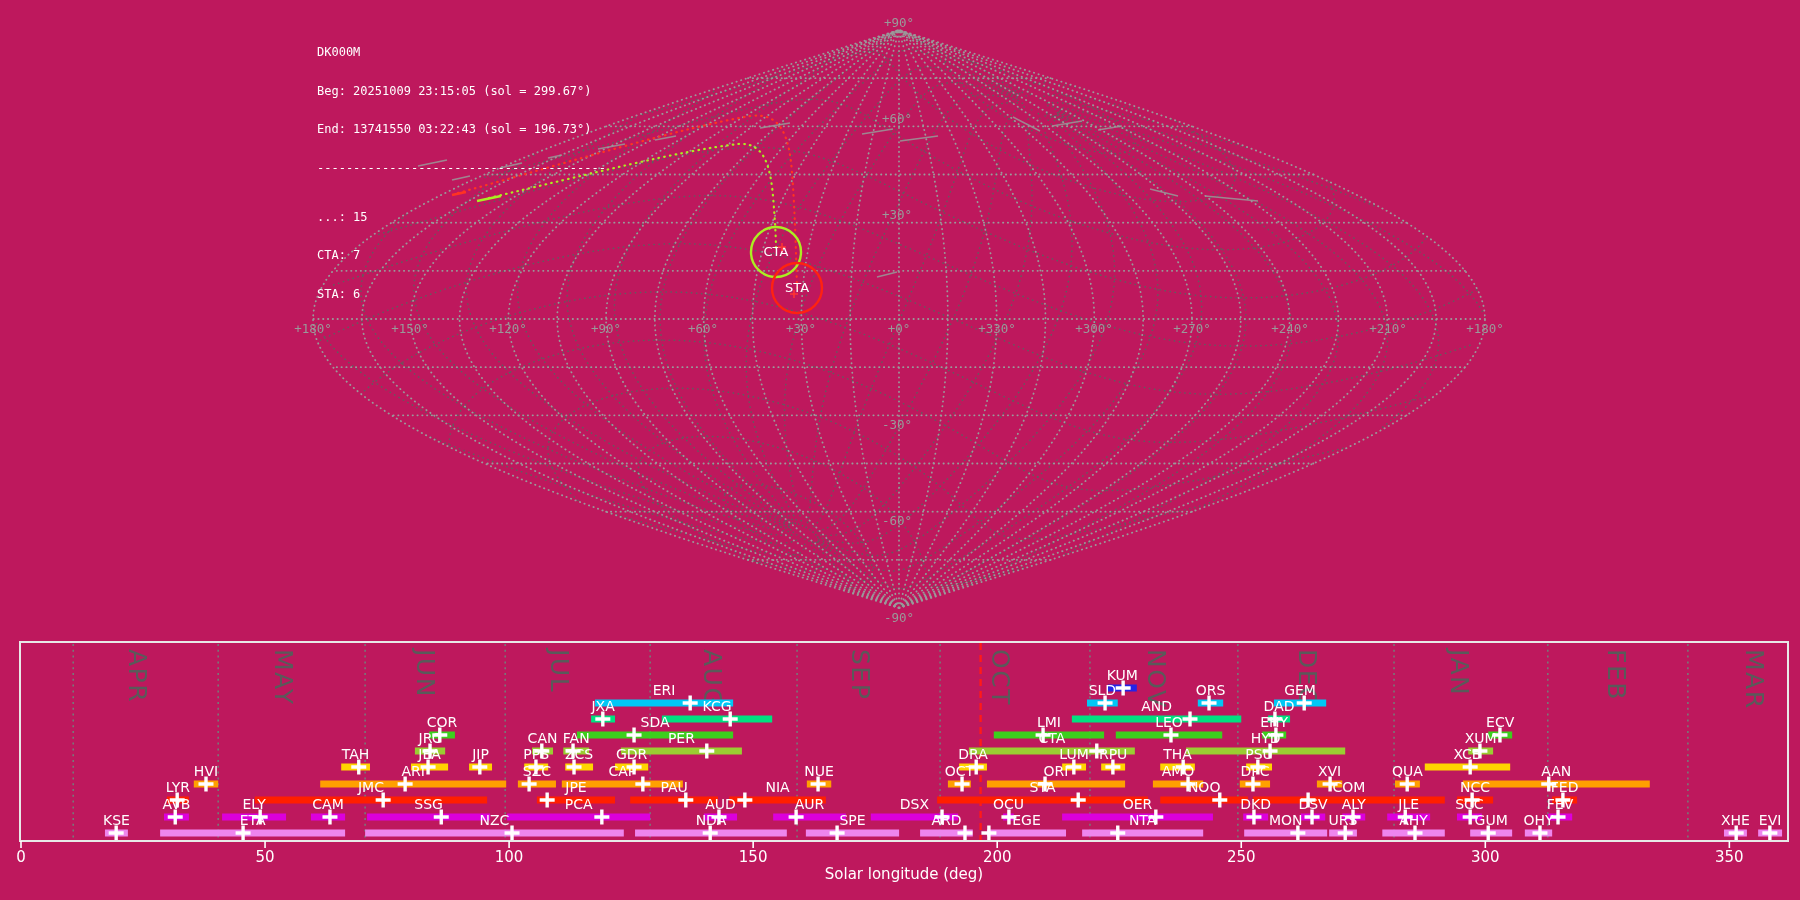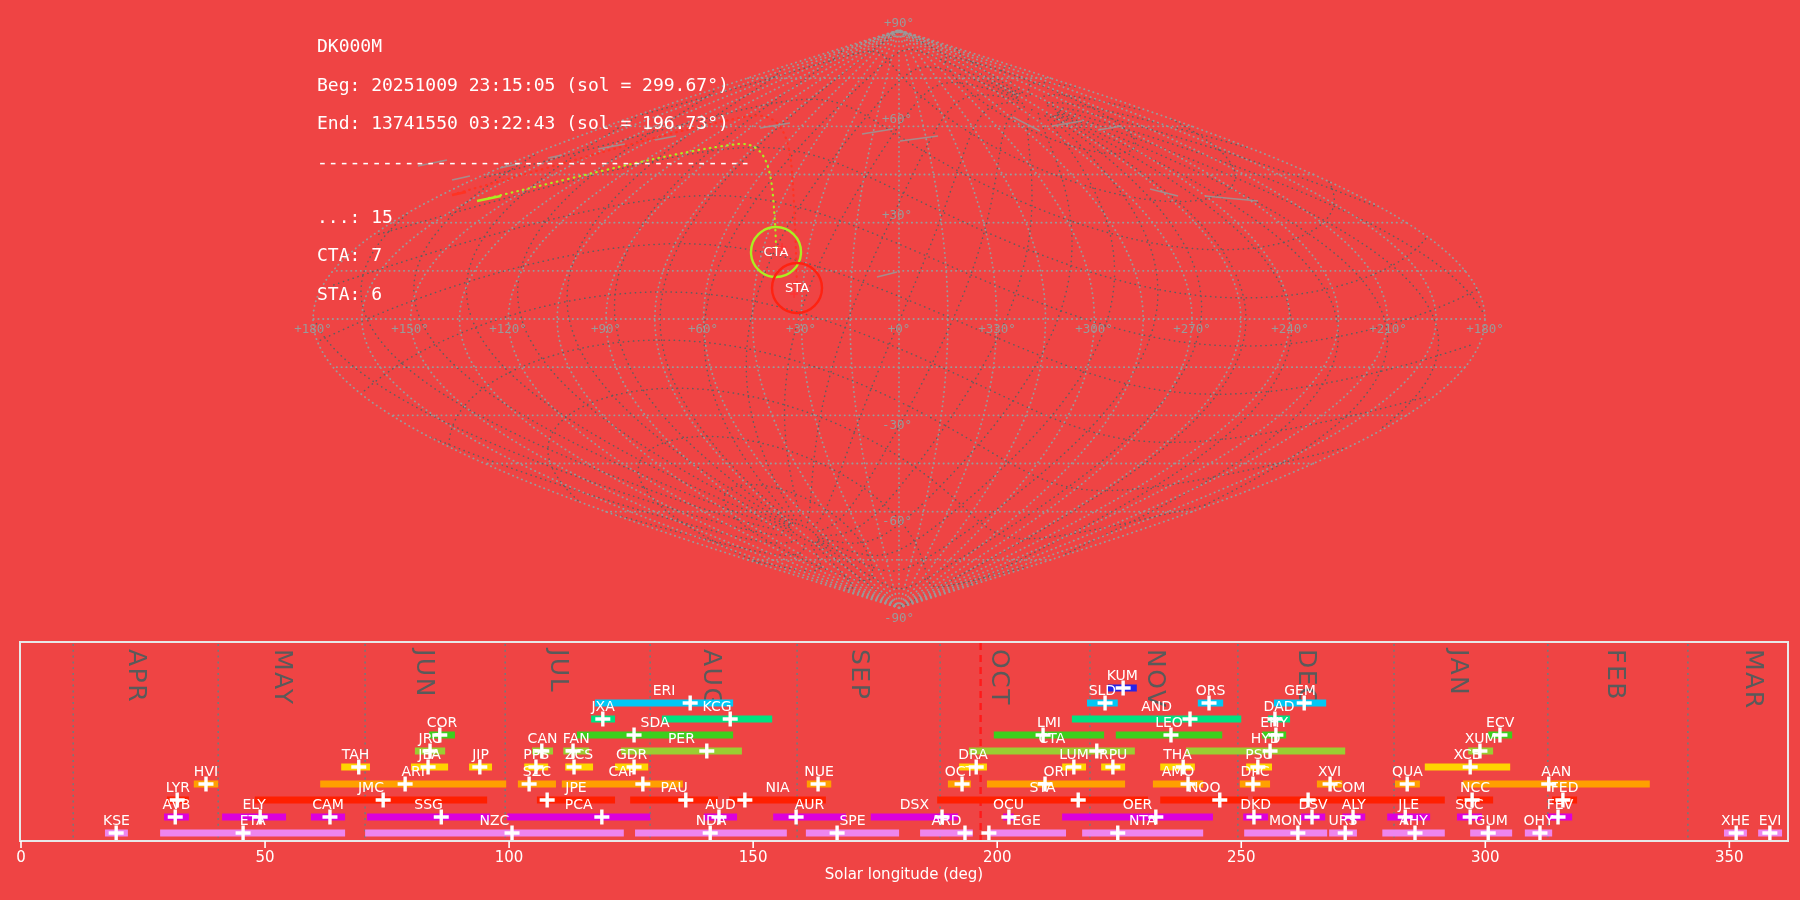--- a/index.html
+++ b/index.html
@@ -1,22 +1,22 @@
 <!DOCTYPE html>
 <html><head>
 <meta charset="utf-8">
 <style>
   html,body{margin:0;padding:0;background:#000;}
-  #stage{position:relative;width:1800px;height:900px;background:#ef4444;overflow:hidden;
+  #stage{position:relative;width:1800px;height:900px;background:#be185d;overflow:hidden;
          font-family:"DejaVu Sans",sans-serif;}
   #scene{position:absolute;left:0;top:0;}
-  #info{position:absolute;left:317px;top:14px;color:#fff;
-        font-family:"DejaVu Sans Mono",monospace;font-size:18px;line-height:12.9px;
+  #info{position:absolute;left:317px;top:20px;color:#fff;
+        font-family:"DejaVu Sans Mono",monospace;font-size:12px;line-height:12.9px;
         white-space:pre;}
-  #info .gap{margin-top:16px;}
+  #info .gap{margin-top:10px;}
   text{font-family:"DejaVu Sans",sans-serif;}
   .maplab{font-family:"DejaVu Sans Mono",monospace;}
 </style>
 </head>
 <body>
 
 <div id="stage">
   <svg id="scene" width="1800" height="900">
       <g>
         <path d="M793.5 532.2L781.5 530.4L768.1 527.7L753.2 523.9L737.1 519.4L719.9 514.1L701.8 508.2L683.0 501.9L663.8 495.1L644.3 487.9L624.7 480.5L605.1 472.9L585.7 465.0L566.6 457.0L547.9 448.9L529.7 440.6L512.1 432.2L495.2 423.8L479.1 415.3L463.7 406.7L449.3 398.0L435.8 389.4L423.3 380.6L411.9 371.9L401.5 363.1L392.3 354.3L384.2 345.5L377.3 336.7L371.5 327.8L367.0 319.0L363.8 310.2L361.7 301.3L360.9 292.5L361.4 283.7L363.0 274.9L365.9 266.1L369.9 257.4L375.1 248.6L381.5 240.0L388.9 231.3L397.4 222.7L406.8 214.2M1374.1 205.8L1353.6 197.4L1332.3 189.1L1310.4 181.0L1288.0 173.0L1265.3 165.1L1242.3 157.5L1219.3 150.1L1196.4 142.9L1173.9 136.1L1152.0 129.8L1130.9 123.9L1111.0 118.6L1092.5 114.1L1075.7 110.3L1060.7 107.6L1047.8 105.8" fill="none" stroke="#5f5f5f" stroke-width="1.5" stroke-dasharray="0.3 4.8" stroke-linecap="round"></path>

